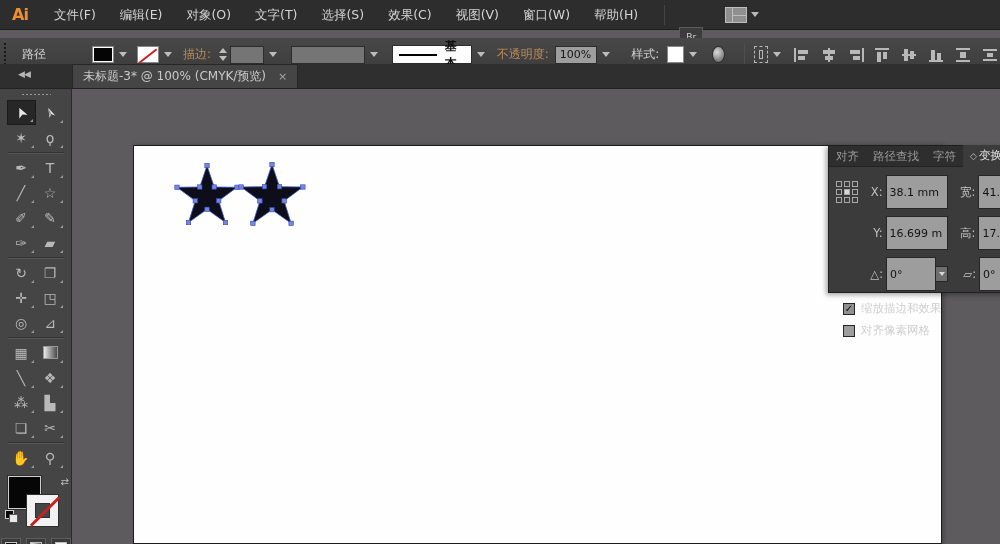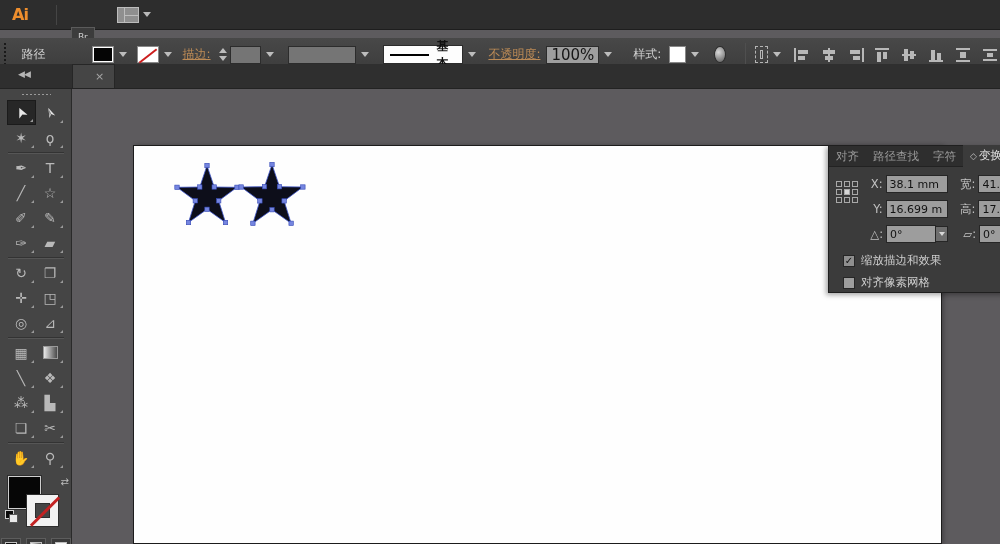--- a/index.html
+++ b/index.html
@@ -25,34 +25,34 @@
            border-top:5px solid #b9b9b9; margin-left:4px; }
 
   
   .controlbar { position:absolute; left:0; top:38px; width:1000px; height:34px;
                 background:linear-gradient(#484848,#3c3c3c); border-bottom:1px solid #222;
                 display:flex; align-items:center; }
   .grip { width:7px; height:26px; margin:0 6px 0 3px;
           background-image:radial-gradient(#191919 1px, transparent 1.2px);
           background-size:4px 4px; }
   .cb-label { color:#cfcfcf; margin:0 8px; white-space:nowrap; }
-  .cb-link { color:#bd8b56; text-decoration:underline; margin:0 6px; white-space:nowrap; }
+  .cb-link { color:#bd8b56; margin:0 6px; white-space:nowrap; }
   .swatch-group { display:flex; align-items:center; margin:0 5px; }
   .swatch { width:22px; height:17px; border:1px solid #888; background:#fff; position:relative; }
   .swatch.fill-black { background:#050505; box-shadow:inset 0 0 0 1px #fff; }
   .swatch.none::after { content:""; position:absolute; left:-1px; right:-1px; top:50%;
                         height:2px; background:#cc1f1f; transform:rotate(-38deg); }
   .dd-arrow { width:0; height:0; border-left:4px solid transparent; border-right:4px solid transparent;
               border-top:5px solid #bdbdbd; margin-left:5px; }
   .stepper { display:flex; flex-direction:column; justify-content:center; margin:0 3px 0 2px; }
   .stepper i { width:0; height:0; border-left:4px solid transparent; border-right:4px solid transparent; display:block; }
   .stepper .up { border-bottom:5px solid #bdbdbd; margin-bottom:3px; }
   .stepper .dn { border-top:5px solid #bdbdbd; }
   .field { height:18px; background:#9e9e9e; border:1px solid #2c2c2c; color:#161616;
-           display:flex; align-items:center; padding:0 4px; font-size:15px; }
+           display:flex; align-items:center; padding:0 4px; font-size:11px; }
   .field.disabled { background:#757575; }
   .stroke-style { height:19px; background:#fdfdfd; border:1px solid #2c2c2c; display:flex;
                   align-items:center; padding:0 6px; color:#101010;font-weight:bold; }
   .stroke-style .line { width:46px; height:2px; background:#000; margin-right:8px; }
   .globe { width:17px; height:17px; border-radius:50%; margin:0 10px;
            background:radial-gradient(circle at 35% 35%, #d9d9d9, #8a8a8a 60%, #5c5c5c);
            border:1px solid #2e2e2e; position:relative; }
   .cb-sep { width:1px; height:24px; background:#252525; border-right:1px solid #4f4f4f; margin:0 9px; }
   .bbox-icon { width:19px; height:17px; border:1px dashed #b5b5b5; position:relative; }
   .bbox-icon::after { content:""; position:absolute; left:4px; top:3px; right:4px; bottom:3px; border:1px solid #b5b5b5; }
@@ -126,21 +126,21 @@
   .tp-tab.active { color:#e4e4e4; background:#3b3b3b; }
   .tp-tab .dd { color:#bdbdbd; font-size:9px; margin-right:2px; }
   .tp-body { position:relative; padding:8px 0 0 6px; }
   .refgrid { position:absolute; left:7px; top:14px; display:grid; grid-template-columns:repeat(3,7px);
              grid-template-rows:repeat(3,7px); gap:1px; }
   .refgrid span { width:6px; height:6px; border:1px solid #a8a8a8; background:transparent; }
   .refgrid span.sel { background:#d8d8d8; }
   .tp-row { display:flex; align-items:center; margin:0 0 7px 30px; }
   .tp-lbl { color:#c0c0c0; width:18px; text-align:right; margin-right:3px; }
   .tp-field { width:64px; height:16px; background:#9d9d9d; border:1px solid #262626;
-              color:#121212; font-size:11px; display:flex; align-items:center; padding:8px 3px; white-space:nowrap; overflow:hidden; }
+              color:#121212; font-size:11px; display:flex; align-items:center; padding:16px 3px; white-space:nowrap; overflow:hidden; }
   .tp-lbl2 { color:#c0c0c0; width:22px; text-align:right; margin:0 3px 0 6px; }
   .tp-dd { width:12px; height:16px; background:#6e6e6e; border:1px solid #262626; border-left:none;
            display:flex; align-items:center; justify-content:center; }
   .tp-dd i { width:0; height:0; border-left:3.5px solid transparent; border-right:3.5px solid transparent;
              border-top:4px solid #d9d9d9; }
   .tp-field.small { width:50px; }
   .tp-checks { margin:10px 0 0 8px; }
   .tp-check { display:flex; align-items:center; margin-bottom:7px; color:#cfcfcf; }
   .cbox { width:12px; height:12px; background:#9d9d9d; border:1px solid #262626; margin-right:6px;
           display:flex; align-items:center; justify-content:center; color:#101010; font-size:10px; font-weight:bold; }
@@ -148,20 +148,31 @@
 
   .al-icon rect { fill:#b8b8b8; }
 </style>
 </head>
 <body>
 
 <div class="app">
 
   <div class="menubar">
     <span class="ai-logo">Ai</span>
+    <div class="menu-items" id="menu-items">
+        <div class="menu-item">文件(F)</div>
+        <div class="menu-item">编辑(E)</div>
+        <div class="menu-item">对象(O)</div>
+        <div class="menu-item">文字(T)</div>
+        <div class="menu-item">选择(S)</div>
+        <div class="menu-item">效果(C)</div>
+        <div class="menu-item">视图(V)</div>
+        <div class="menu-item">窗口(W)</div>
+        <div class="menu-item">帮助(H)</div>
+      </div>
     <div class="mb-sep"></div>
     <div class="br-btn">Br</div>
     <div class="ws-btn">
       <span class="ws-icon"></span>
       <span class="caret"></span>
     </div>
   </div>
 
   <div class="controlbar">
     <div class="grip"></div>
@@ -242,20 +253,21 @@
           <rect x="1" y="2" width="14" height="2"></rect>
           <rect x="1" y="12" width="14" height="2"></rect>
           <rect x="5" y="6" width="6" height="4"></rect>
         </svg>
     </div>
   </div>
 
   <div class="tabbar">
     <span class="collapse-btn">◀◀</span>
     <div class="doc-tab">
+      <span>未标题-3* @ 100% (CMYK/预览)</span>
       <span class="close">×</span>
     </div>
   </div>
 
   <div class="toolspanel">
     <div class="tools-grip"></div>
     <div class="tools-grid" id="tools-grid">
         <div class="tool-row">
           <div class="tool-cell active" data-tool="selection-tool">
             <span class="tglyph rot-nw">➤</span>

